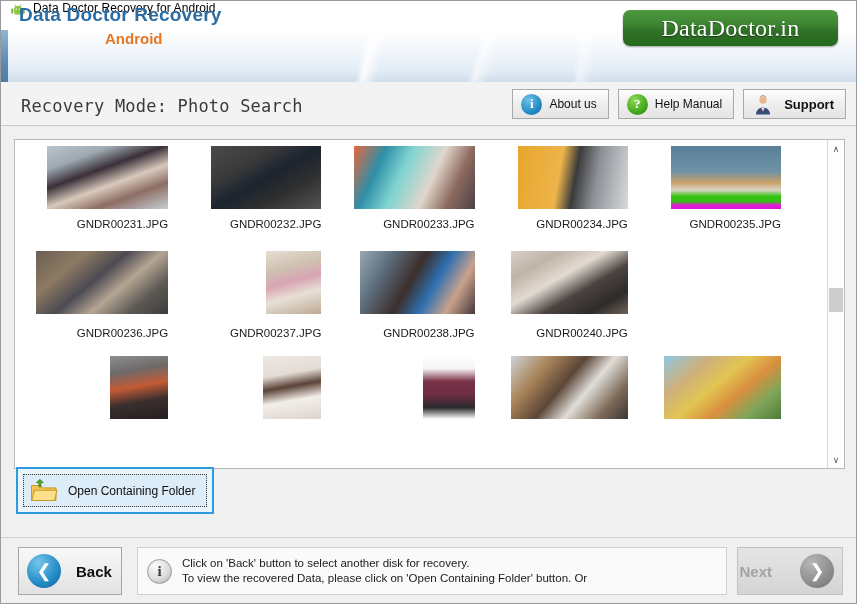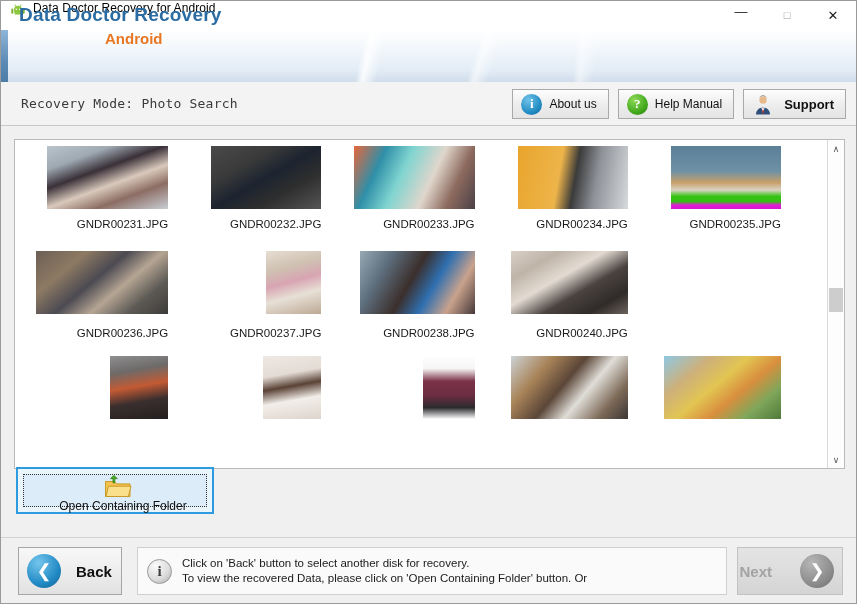--- a/index.html
+++ b/index.html
@@ -87,21 +87,21 @@
 
   
   .modebar {
     position: absolute; top: 81px; left: 0; right: 0; height: 44px;
     background: #f3f3f3;
     border-bottom: 1px solid #c8c8c8;
   }
   .mode-text {
     position: absolute; left: 20px; top: 14px;
     font-family: "DejaVu Sans Mono", monospace;
-    font-size: 13px; color: #3a3a3a; letter-spacing: .2px;
+    font-size: 17px; color: #3a3a3a; letter-spacing: .2px;
   }
   .topbtns { position: absolute; right: 10px; top: 7px; display: flex; gap: 9px; }
   .topbtn {
     height: 30px; display: flex; align-items: center;
     background: linear-gradient(180deg,#fdfdfd,#eeeeee 50%,#e4e4e4);
     border: 1px solid #a9a9a9;
     padding: 0 11px 0 8px;
     cursor: default;
   }
   .topbtn .lbl { font-size: 12px; color: #111; margin-left: 7px; white-space: nowrap; }
@@ -168,21 +168,20 @@
     width: 198px; height: 47px;
     border: 2px solid #2e9bdf; background: #eaf4fb;
     display: flex; align-items: center; justify-content: center;
   }
   .ocf-inner {
     width: 184px; height: 33px;
     border: 1px dotted #333;
     display: flex; align-items: center;
     background: #dcecf8;
     padding-left: 6px;
-    flex-direction: column;
   }
   .folder-icon { width: 28px; height: 24px; position: relative; flex: none; }
   .ocf-label { font-size: 12px; color: #111; margin-left: 10px; }
 
   
   .bottombar {
     position: absolute; left: 0; right: 0; bottom: 0; height: 66px;
     background: #f0f0f0; border-top: 1px solid #d2d2d2;
   }
   .navbtn {
@@ -253,20 +252,23 @@
       <div class="win-btn close">
         <span class="glyph">✕</span>
       </div>
     </div>
   </div>
 
   <div class="brandbar"></div>
   <div class="leftstripe"></div>
   <div class="brand-main">Data Doctor Recovery</div>
   <div class="brand-sub">Android</div>
+  <div class="logo-box">
+    <span class="logo-text">DataDoctor.in</span>
+  </div>
 
   <div class="modebar">
     <div class="mode-text">Recovery Mode: Photo Search</div>
     <div class="topbtns">
 
       <div class="topbtn">
         <span class="ic-circle ic-info">i</span>
         <span class="lbl">About us</span>
       </div>
 

